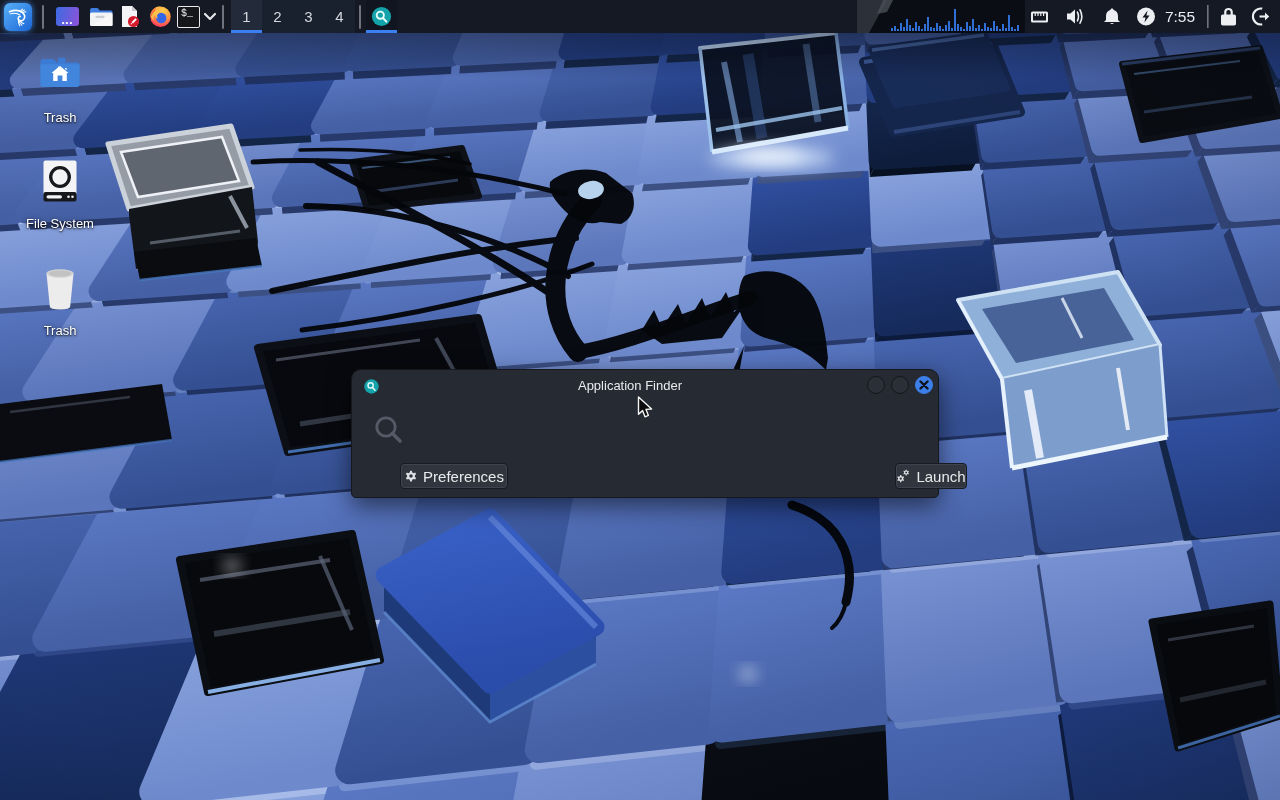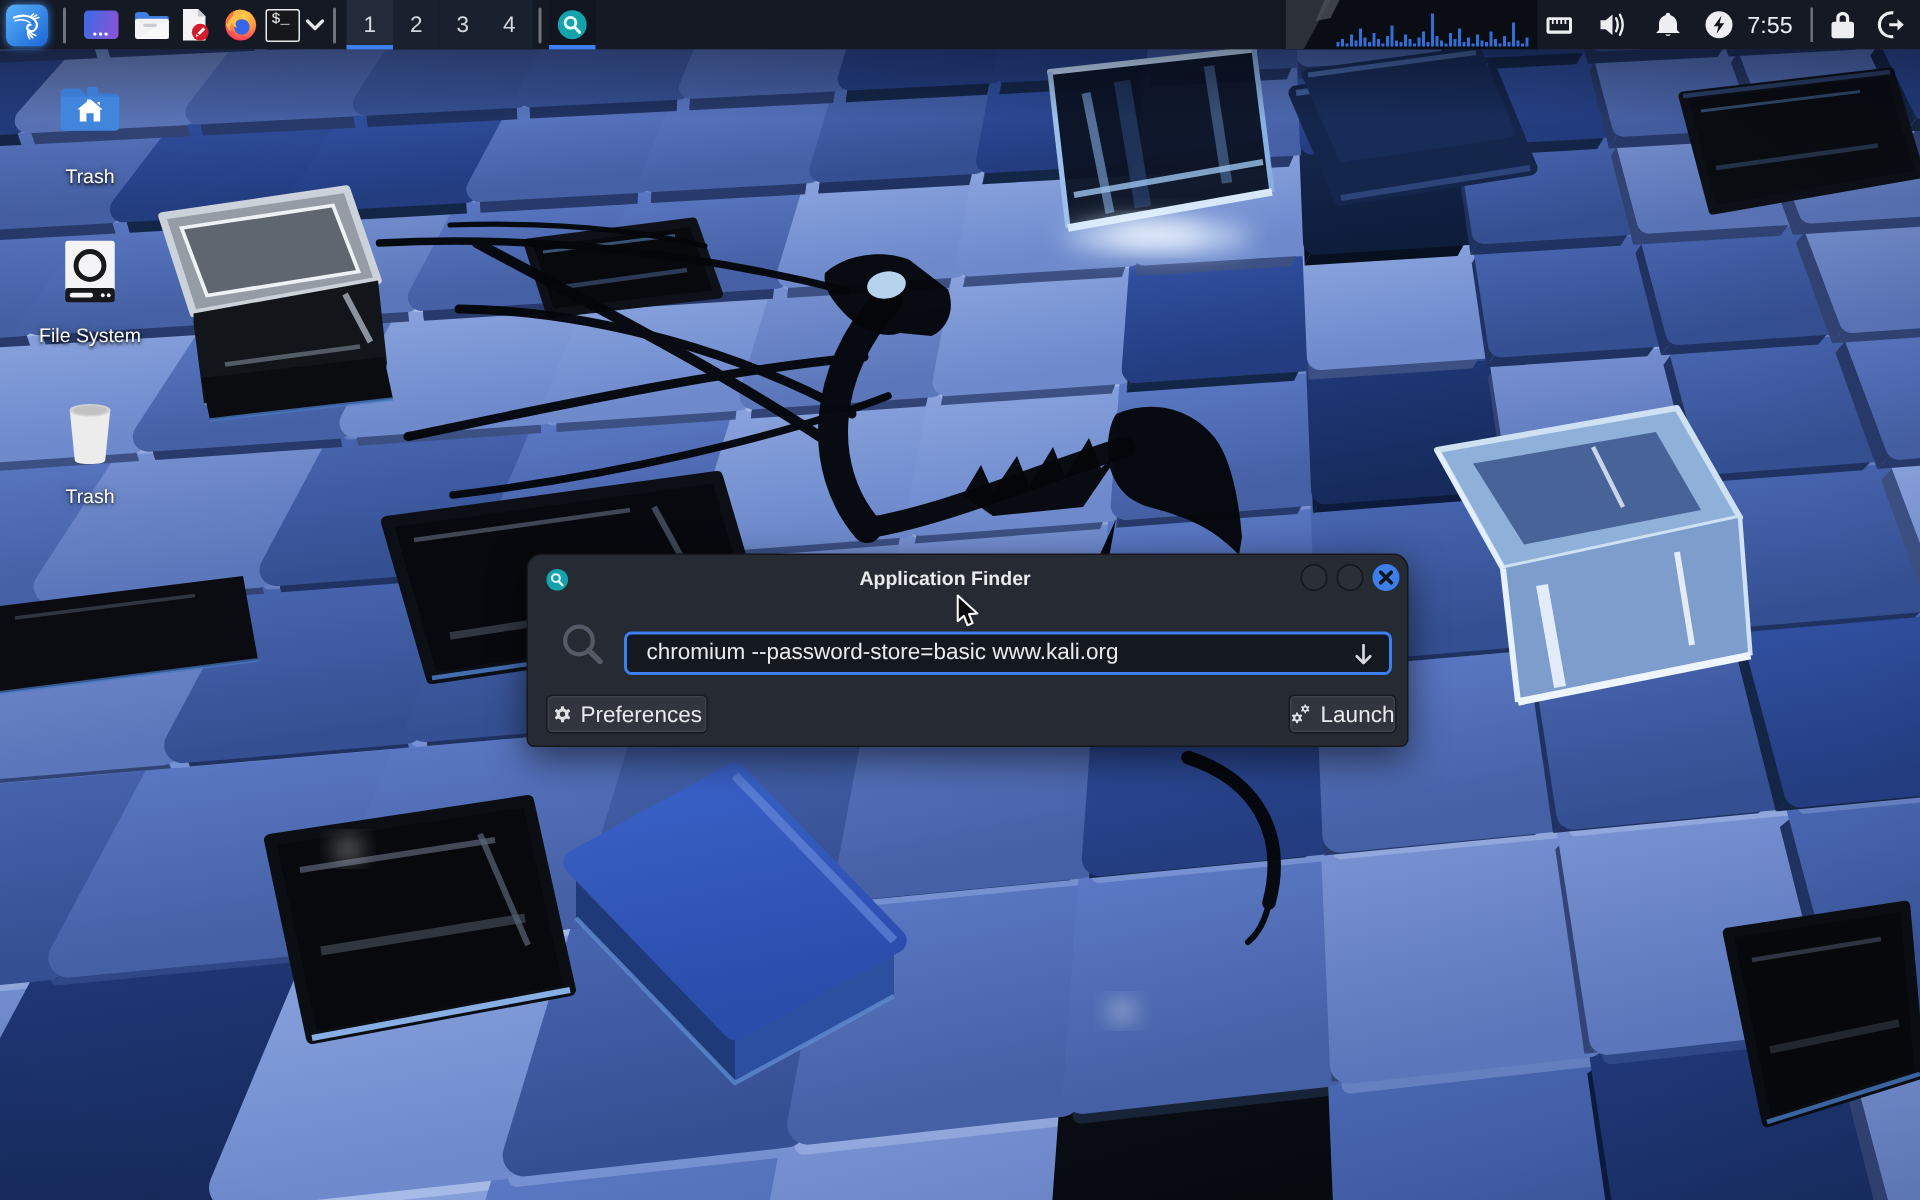--- a/index.html
+++ b/index.html
@@ -5,24 +5,24 @@
 html,body{width:1280px;height:800px;overflow:hidden;background:#060a14;font-family:"Liberation Sans",sans-serif;}
 #desk{position:relative;width:1280px;height:800px;}
 #wall{position:absolute;left:0;top:0;z-index:0;}
 .dico{position:absolute;z-index:2;width:84px;text-align:center;}
 .dico .lbl{color:#fff;font-size:13px;text-shadow:0 1px 2px rgba(0,0,0,.9),0 0 5px rgba(0,0,0,.45);}
 #panel{position:absolute;left:0;top:0;width:1280px;height:33px;background:#141924;z-index:5;display:flex;align-items:center;}
 .psep{width:2px;height:24px;background:#6f747c;margin:0 5px;border-radius:1px;}
 .ws{width:31px;height:33px;display:flex;align-items:center;justify-content:center;color:#d3d7dd;font-size:15px;background:#1a212e;}
 .ws.on{background:#232b3a;border-bottom:3px solid #3b7ff0;padding-top:3px;}
 #dlg{position:absolute;left:351px;top:369px;width:588px;height:129px;background:#262a33;border-radius:10px 10px 5px 5px;z-index:6;box-shadow:0 8px 24px rgba(0,0,0,.55);border:1px solid #16181d;}
-#dlg .title{position:absolute;top:8px;left:30px;right:60px;text-align:center;color:#e9eaec;font-size:13px;font-weight:bold;}
+#dlg .title{position:absolute;top:8px;left:30px;right:60px;text-align:center;color:#e9eaec;font-size:13px;font-weight:normal;}
 .wbtn{position:absolute;top:376px;width:18px;height:18px;border-radius:50%;z-index:7;}
 #inp{position:absolute;left:64px;top:51px;width:512px;height:29px;background:#14181f;border:2px solid #3c7ff0;border-radius:5px;color:#e9eaec;font-size:15px;line-height:24px;padding-left:13px;}
-.btn{position:absolute;top:93px;height:26px;background:#31353e;border:1px solid #171a20;box-shadow:inset 0 0 0 1px #3e434d;border-radius:4px;color:#e9eaec;font-size:15px;display:flex;align-items:center;justify-content:center;gap:5px;}
+.btn{position:absolute;top:93px;height:26px;background:#31353e;border:1px solid #171a20;box-shadow:inset 0 0 0 1px #3e434d;border-radius:4px;color:#e9eaec;font-size:15px;display:flex;align-items:center;justify-content:center;gap:5px;margin-left:36px;}
 </style></head>
 <body>
 <div id="desk">
 <div id="wall"><svg width="1280" height="800" viewBox="0 0 1280 800">
         <defs>
           <linearGradient id="g_light" x1="0" y1="0" x2="0.25" y2="1">
             <stop offset="0" stop-color="#8da6e0"></stop>
             <stop offset="1" stop-color="#6e8acc"></stop>
           </linearGradient>
           <linearGradient id="g_light2" x1="0" y1="0" x2="0.25" y2="1">
@@ -953,25 +953,20 @@
   <svg width="15" height="15" viewBox="0 0 15 15" style="position:absolute;left:12px;top:9px;">
         <circle cx="7.5" cy="7.5" r="7.2" fill="#14a3aa"></circle>
         <circle cx="6.6" cy="6.4" r="2.6" fill="none" stroke="#eafcfc" stroke-width="1.4"></circle>
         <path d="M8.5 8.6 L11 11.2" stroke="#eafcfc" stroke-width="1.5" stroke-linecap="round"></path>
       </svg>
   <div class="title">Application Finder</div>
   <svg width="34" height="36" viewBox="0 0 34 36" style="position:absolute;left:20px;top:44px;">
         <circle cx="14" cy="13" r="9.2" fill="none" stroke="#555a66" stroke-width="2.8"></circle>
         <path d="M20.5 19.5 L28 27" stroke="#555a66" stroke-width="3.6" stroke-linecap="round"></path>
       </svg>
-  <div id="inp">chromium --password-store=basic www.kali.org
-     <svg width="14" height="16" viewBox="0 0 14 16" style="position:absolute;right:10px;top:6px;">
-          <path d="M7 1 L7 12 M2.5 8.5 L7 13 L11.5 8.5" stroke="#d6d8dc" stroke-width="1.8" fill="none" stroke-linecap="round" stroke-linejoin="round"></path>
-        </svg>
-  </div>
   <div class="btn" style="left:12px;width:108px;">
         <svg width="14" height="14" viewBox="0 0 24 24" fill="#dfe1e5">
           <path d="M10.5 2 L13.5 2 L14 5 A7.2 7.2 0 0 1 16.4 6.4 L19.2 5.2 L20.8 7.8 L18.6 9.8 A7.2 7.2 0 0 1 18.6 12.6 L20.8 14.6 L19.2 17.2 L16.4 16 A7.2 7.2 0 0 1 14 17.4 L13.5 20.4 L10.5 20.4 L10 17.4 A7.2 7.2 0 0 1 7.6 16 L4.8 17.2 L3.2 14.6 L5.4 12.6 A7.2 7.2 0 0 1 5.4 9.8 L3.2 7.8 L4.8 5.2 L7.6 6.4 A7.2 7.2 0 0 1 10 5 Z M12 8.2 A3 3 0 1 0 12 14.2 A3 3 0 1 0 12 8.2 Z" fill-rule="evenodd" transform="translate(0,1)"></path>
         </svg>
         <span>Preferences</span>
       </div>
   <div class="btn" style="left:507px;width:72px;">
         <svg width="15" height="15" viewBox="0 0 26 26" fill="#dfe1e5">
           <g transform="translate(0,9) scale(0.68)">
             <path d="M10.5 2 L13.5 2 L14 5 A7.2 7.2 0 0 1 16.4 6.4 L19.2 5.2 L20.8 7.8 L18.6 9.8 A7.2 7.2 0 0 1 18.6 12.6 L20.8 14.6 L19.2 17.2 L16.4 16 A7.2 7.2 0 0 1 14 17.4 L13.5 20.4 L10.5 20.4 L10 17.4 A7.2 7.2 0 0 1 7.6 16 L4.8 17.2 L3.2 14.6 L5.4 12.6 A7.2 7.2 0 0 1 5.4 9.8 L3.2 7.8 L4.8 5.2 L7.6 6.4 A7.2 7.2 0 0 1 10 5 Z M12 8.2 A3 3 0 1 0 12 14.2 A3 3 0 1 0 12 8.2 Z" fill-rule="evenodd"></path>

